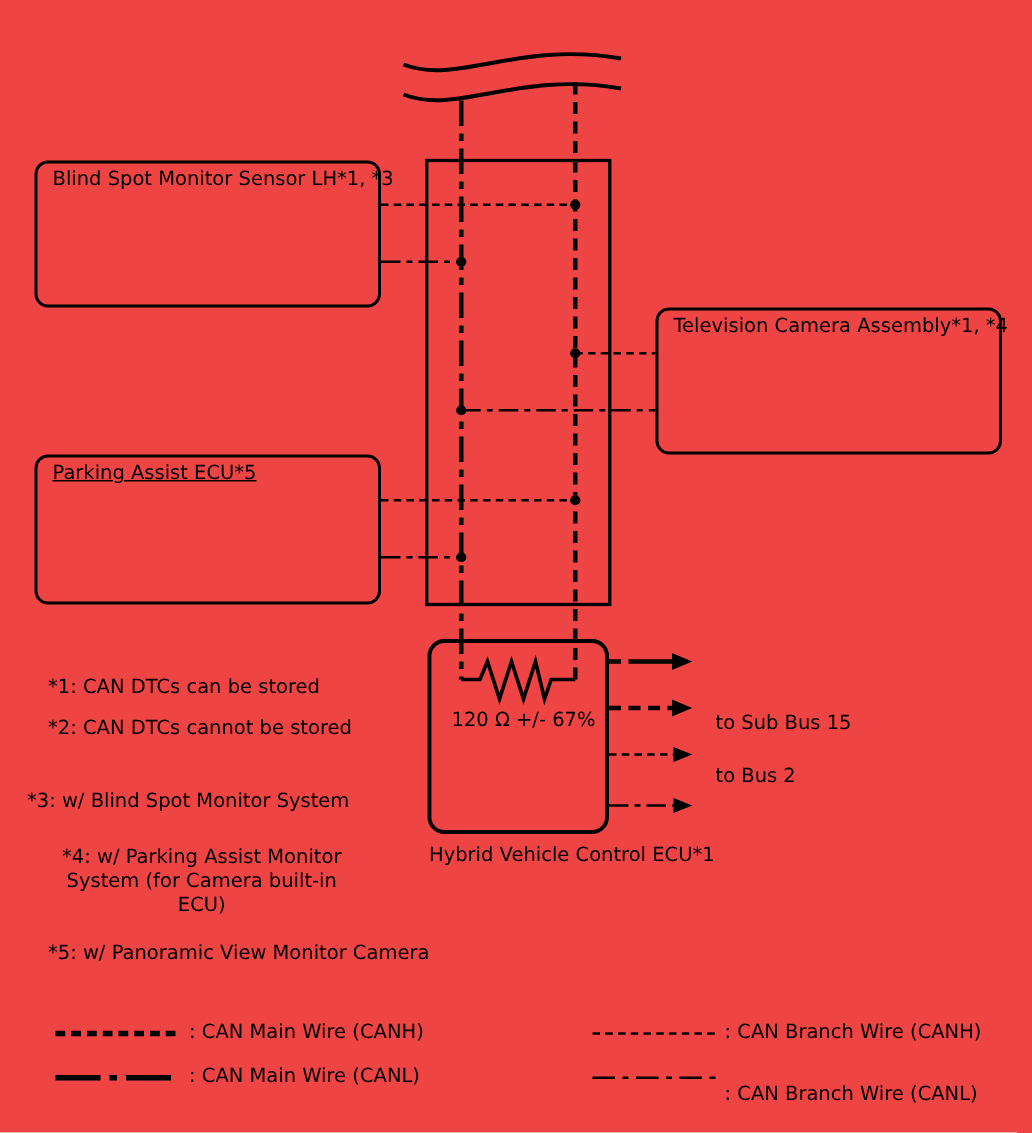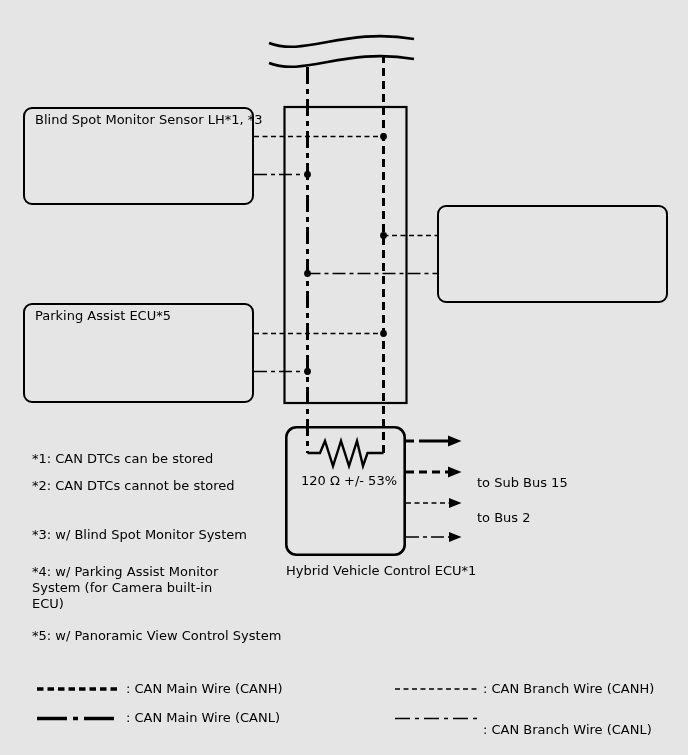--- a/index.html
+++ b/index.html
@@ -1,19 +1,20 @@
 <!DOCTYPE html>
 <html><head>
 <meta charset="utf-8">
 <style>
   html,body{margin:0;padding:0;background:#ffffff;}
   .canvas{
-    position:relative;width:688px;height:755px;background:#e5e5e5;
+    position:relative;width:688px;height:755px;background:#ef4444;
     font-family:"DejaVu Sans","Liberation Sans",sans-serif;color:#000;
     overflow:hidden;
+    text-align:center;
   }
   .layer{position:absolute;left:0;top:0;}
   .txt{position:absolute;font-size:13px;line-height:16px;white-space:nowrap;color:#000;}
   .wrap{white-space:normal;}
   .devbox{position:absolute;box-sizing:border-box;border:2.6px solid #000;border-radius:9px;background:transparent;}
   
   .w-main-h{stroke:#000;stroke-width:3;fill:none;stroke-dasharray:8 5;}
   .w-main-l{stroke:#000;stroke-width:3;fill:none;stroke-dasharray:17 5 5 5;}
   .w-br-h{stroke:#000;stroke-width:1.6;fill:none;stroke-dasharray:5 3.5;}
   .w-br-l{stroke:#000;stroke-width:1.6;fill:none;stroke-dasharray:13 4 4 4;}
@@ -76,30 +77,31 @@
     <path d="M 37 718.5 H 118" class="lg-main-l"></path>
     <path d="M 395 689 H 477" class="lg-br-h"></path>
     <path d="M 395 718.5 H 477" class="lg-br-l"></path>
   </svg>
 
   <div class="devbox" style="left:23px;top:107px;width:231px;height:98px;"></div>
   <div class="devbox" style="left:437px;top:205px;width:231px;height:98px;"></div>
   <div class="devbox" style="left:23px;top:303px;width:231px;height:100px;"></div>
 
   <div class="txt" style="left:35px;top:112px;">Blind Spot Monitor Sensor LH*1, *3</div>
-  <div class="txt" style="left:35px;top:308px;">Parking Assist ECU*5</div>
-  <div class="txt" style="left:301px;top:473px;">120 Ω +/- 53%</div>
+  <div class="txt" style="left:449px;top:210px;">Television Camera Assembly*1, *4</div>
+  <div class="txt" style="left:35px;top:308px;text-decoration:underline;">Parking Assist ECU*5</div>
+  <div class="txt" style="left:301px;top:473px;">120 Ω +/- 67%</div>
   <div class="txt" style="left:286px;top:563px;">Hybrid Vehicle Control ECU*1</div>
   <div class="txt" style="left:477px;top:447px;margin-top:28px;">to Sub Bus 15</div>
   <div class="txt" style="left:477px;top:510px;">to Bus 2</div>
 
   <div class="txt" style="left:32px;top:451px;">*1: CAN DTCs can be stored</div>
   <div class="txt" style="left:32px;top:478px;">*2: CAN DTCs cannot be stored</div>
-  <div class="txt" style="left:32px;top:527px;">*3: w/ Blind Spot Monitor System</div>
+  <div class="txt" style="left:18px;top:527px;">*3: w/ Blind Spot Monitor System</div>
   <div class="txt wrap" style="left:32px;top:564px;width:205px;">*4: w/ Parking Assist Monitor System (for Camera built-in ECU)</div>
-  <div class="txt" style="left:32px;top:628px;">*5: w/ Panoramic View Control System</div>
+  <div class="txt" style="left:32px;top:628px;">*5: w/ Panoramic View Monitor Camera</div>
 
   <div class="txt" style="left:126px;top:681px;">: CAN Main Wire (CANH)</div>
   <div class="txt" style="left:126px;top:710px;">: CAN Main Wire (CANL)</div>
   <div class="txt" style="left:483px;top:681px;">: CAN Branch Wire (CANH)</div>
   <div class="txt" style="left:483px;top:710px;margin-top:12px;">: CAN Branch Wire (CANL)</div>
 
 </div>
 
 </body></html>

